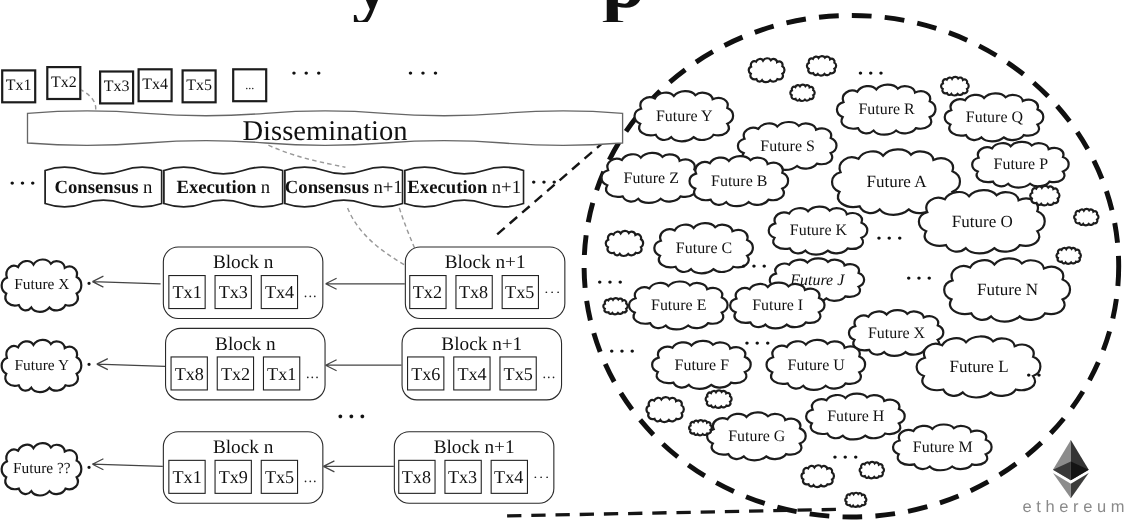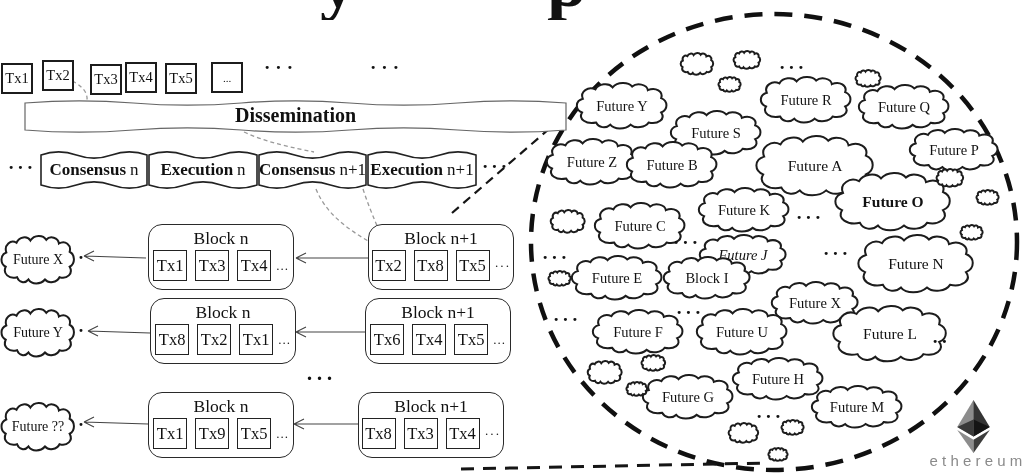--- a/index.html
+++ b/index.html
@@ -13,21 +13,21 @@
   .frag{position:absolute;font-size:72px;font-weight:700;line-height:1;font-family:"Liberation Serif",serif}
 
   
   .txbox{position:absolute;width:28px;height:27px;border:2px solid #1c1c1c;background:#fff;
          display:flex;align-items:center;justify-content:center;font-size:14.5px;z-index:2}
 
   .dots{position:absolute;font-weight:700;letter-spacing:3px;font-size:19px;z-index:2;line-height:1}
 
   
   .band-label{position:absolute;left:25px;top:104px;width:541px;text-align:center;
-              font-weight:700;font-size:20px;z-index:2}
+              font-weight:400;font-size:26px;z-index:2}
 
   
   .phase{position:absolute;z-index:2}
   .phase .plabel{position:absolute;inset:0;display:flex;align-items:center;justify-content:center;
                  font-size:17px;white-space:nowrap}
   .phase .plabel b{margin-right:4px}
 
   
   .block{position:absolute;width:146px;height:66px;border:1.7px solid #2a2a2a;border-radius:14px;
          background:#fff;z-index:2;box-sizing:border-box}
@@ -248,21 +248,21 @@
           <path d="M27,55 C14,58 4,50 9,41 C0,37 0,25 10,22 C6,12 17,4 26,9 C30,1 43,-1 48,6 C54,-2 68,-2 73,5 C79,-1 92,2 93,10 C103,5 113,12 110,21 C119,25 119,37 110,41 C116,50 106,58 94,55 C90,62 77,64 71,58 C64,65 50,65 45,58 C39,64 30,62 27,55 Z" fill="#fff" stroke="#1c1c1c" stroke-width="2" vector-effect="non-scaling-stroke"></path>
         </svg>
         <div class="clabel">Future Z</div>
       </div>
       <div class="cloud" style="left: 754px; top: 136px; width: 122px; height: 60px;">
         <svg viewBox="0 0 120 64" preserveAspectRatio="none">
           <path d="M27,55 C14,58 4,50 9,41 C0,37 0,25 10,22 C6,12 17,4 26,9 C30,1 43,-1 48,6 C54,-2 68,-2 73,5 C79,-1 92,2 93,10 C103,5 113,12 110,21 C119,25 119,37 110,41 C116,50 106,58 94,55 C90,62 77,64 71,58 C64,65 50,65 45,58 C39,64 30,62 27,55 Z" fill="#fff" stroke="#1c1c1c" stroke-width="2" vector-effect="non-scaling-stroke"></path>
         </svg>
         <div class="clabel" style="font-size: 15.5px;">Future A</div>
       </div>
-      <div class="cloud" style="left: 908px; top: 129px; width: 92px; height: 42px;">
+      <div class="cloud" style="left: 882px; top: 129px; width: 92px; height: 42px;">
         <svg viewBox="0 0 120 64" preserveAspectRatio="none">
           <path d="M27,55 C14,58 4,50 9,41 C0,37 0,25 10,22 C6,12 17,4 26,9 C30,1 43,-1 48,6 C54,-2 68,-2 73,5 C79,-1 92,2 93,10 C103,5 113,12 110,21 C119,25 119,37 110,41 C116,50 106,58 94,55 C90,62 77,64 71,58 C64,65 50,65 45,58 C39,64 30,62 27,55 Z" fill="#fff" stroke="#1c1c1c" stroke-width="2" vector-effect="non-scaling-stroke"></path>
         </svg>
         <div class="clabel">Future P</div>
       </div>
       <div class="cloud" style="left: 625px; top: 142px; width: 94px; height: 46px;">
         <svg viewBox="0 0 120 64" preserveAspectRatio="none">
           <path d="M27,55 C14,58 4,50 9,41 C0,37 0,25 10,22 C6,12 17,4 26,9 C30,1 43,-1 48,6 C54,-2 68,-2 73,5 C79,-1 92,2 93,10 C103,5 113,12 110,21 C119,25 119,37 110,41 C116,50 106,58 94,55 C90,62 77,64 71,58 C64,65 50,65 45,58 C39,64 30,62 27,55 Z" fill="#fff" stroke="#1c1c1c" stroke-width="2" vector-effect="non-scaling-stroke"></path>
         </svg>
         <div class="clabel">Future B</div>
@@ -270,21 +270,21 @@
       <div class="cloud" style="left: 697px; top: 188px; width: 94px; height: 44px;">
         <svg viewBox="0 0 120 64" preserveAspectRatio="none">
           <path d="M27,55 C14,58 4,50 9,41 C0,37 0,25 10,22 C6,12 17,4 26,9 C30,1 43,-1 48,6 C54,-2 68,-2 73,5 C79,-1 92,2 93,10 C103,5 113,12 110,21 C119,25 119,37 110,41 C116,50 106,58 94,55 C90,62 77,64 71,58 C64,65 50,65 45,58 C39,64 30,62 27,55 Z" fill="#fff" stroke="#1c1c1c" stroke-width="2" vector-effect="non-scaling-stroke"></path>
         </svg>
         <div class="clabel">Future K</div>
       </div>
       <div class="cloud" style="left: 833px; top: 173px; width: 120px; height: 58px;">
         <svg viewBox="0 0 120 64" preserveAspectRatio="none">
           <path d="M27,55 C14,58 4,50 9,41 C0,37 0,25 10,22 C6,12 17,4 26,9 C30,1 43,-1 48,6 C54,-2 68,-2 73,5 C79,-1 92,2 93,10 C103,5 113,12 110,21 C119,25 119,37 110,41 C116,50 106,58 94,55 C90,62 77,64 71,58 C64,65 50,65 45,58 C39,64 30,62 27,55 Z" fill="#fff" stroke="#1c1c1c" stroke-width="2" vector-effect="non-scaling-stroke"></path>
         </svg>
-        <div class="clabel" style="font-size: 15.5px; font-weight: bold;">Future O</div>
+        <div class="clabel" style="font-size: 15.5px;">Future O</div>
       </div>
       <div class="cloud" style="left: 593px; top: 203px; width: 94px; height: 46px;">
         <svg viewBox="0 0 120 64" preserveAspectRatio="none">
           <path d="M27,55 C14,58 4,50 9,41 C0,37 0,25 10,22 C6,12 17,4 26,9 C30,1 43,-1 48,6 C54,-2 68,-2 73,5 C79,-1 92,2 93,10 C103,5 113,12 110,21 C119,25 119,37 110,41 C116,50 106,58 94,55 C90,62 77,64 71,58 C64,65 50,65 45,58 C39,64 30,62 27,55 Z" fill="#fff" stroke="#1c1c1c" stroke-width="2" vector-effect="non-scaling-stroke"></path>
         </svg>
         <div class="clabel">Future C</div>
       </div>
       <div class="cloud" style="left: 698px; top: 235px; width: 90px; height: 40px; font-style: italic;">
         <svg viewBox="0 0 120 64" preserveAspectRatio="none">
           <path d="M27,55 C14,58 4,50 9,41 C0,37 0,25 10,22 C6,12 17,4 26,9 C30,1 43,-1 48,6 C54,-2 68,-2 73,5 C79,-1 92,2 93,10 C103,5 113,12 110,21 C119,25 119,37 110,41 C116,50 106,58 94,55 C90,62 77,64 71,58 C64,65 50,65 45,58 C39,64 30,62 27,55 Z" fill="#fff" stroke="#1c1c1c" stroke-width="2" vector-effect="non-scaling-stroke"></path>
@@ -300,21 +300,21 @@
       <div class="cloud" style="left: 570px; top: 256px; width: 94px; height: 44px;">
         <svg viewBox="0 0 120 64" preserveAspectRatio="none">
           <path d="M27,55 C14,58 4,50 9,41 C0,37 0,25 10,22 C6,12 17,4 26,9 C30,1 43,-1 48,6 C54,-2 68,-2 73,5 C79,-1 92,2 93,10 C103,5 113,12 110,21 C119,25 119,37 110,41 C116,50 106,58 94,55 C90,62 77,64 71,58 C64,65 50,65 45,58 C39,64 30,62 27,55 Z" fill="#fff" stroke="#1c1c1c" stroke-width="2" vector-effect="non-scaling-stroke"></path>
         </svg>
         <div class="clabel">Future E</div>
       </div>
       <div class="cloud" style="left: 662px; top: 257px; width: 90px; height: 42px;">
         <svg viewBox="0 0 120 64" preserveAspectRatio="none">
           <path d="M27,55 C14,58 4,50 9,41 C0,37 0,25 10,22 C6,12 17,4 26,9 C30,1 43,-1 48,6 C54,-2 68,-2 73,5 C79,-1 92,2 93,10 C103,5 113,12 110,21 C119,25 119,37 110,41 C116,50 106,58 94,55 C90,62 77,64 71,58 C64,65 50,65 45,58 C39,64 30,62 27,55 Z" fill="#fff" stroke="#1c1c1c" stroke-width="2" vector-effect="non-scaling-stroke"></path>
         </svg>
-        <div class="clabel">Block I</div>
+        <div class="clabel">Future I</div>
       </div>
       <div class="cloud" style="left: 770px; top: 282px; width: 90px; height: 42px;">
         <svg viewBox="0 0 120 64" preserveAspectRatio="none">
           <path d="M27,55 C14,58 4,50 9,41 C0,37 0,25 10,22 C6,12 17,4 26,9 C30,1 43,-1 48,6 C54,-2 68,-2 73,5 C79,-1 92,2 93,10 C103,5 113,12 110,21 C119,25 119,37 110,41 C116,50 106,58 94,55 C90,62 77,64 71,58 C64,65 50,65 45,58 C39,64 30,62 27,55 Z" fill="#fff" stroke="#1c1c1c" stroke-width="2" vector-effect="non-scaling-stroke"></path>
         </svg>
         <div class="clabel">Future X</div>
       </div>
       <div class="cloud" style="left: 591px; top: 310px; width: 94px; height: 44px;">
         <svg viewBox="0 0 120 64" preserveAspectRatio="none">
           <path d="M27,55 C14,58 4,50 9,41 C0,37 0,25 10,22 C6,12 17,4 26,9 C30,1 43,-1 48,6 C54,-2 68,-2 73,5 C79,-1 92,2 93,10 C103,5 113,12 110,21 C119,25 119,37 110,41 C116,50 106,58 94,55 C90,62 77,64 71,58 C64,65 50,65 45,58 C39,64 30,62 27,55 Z" fill="#fff" stroke="#1c1c1c" stroke-width="2" vector-effect="non-scaling-stroke"></path>

